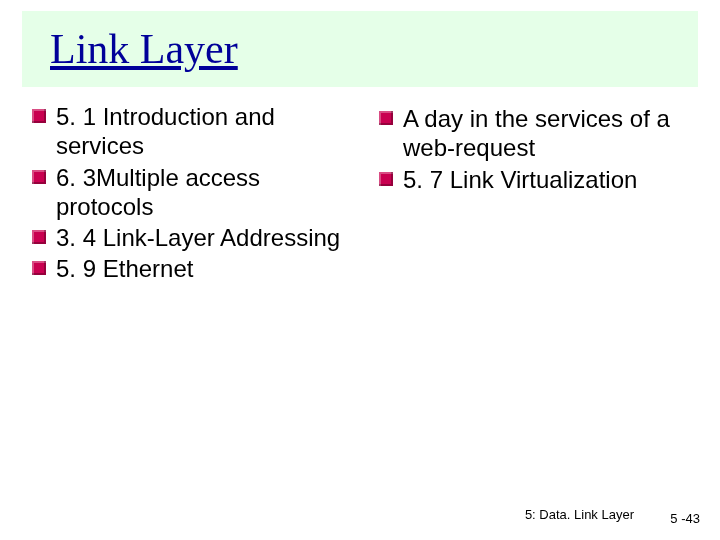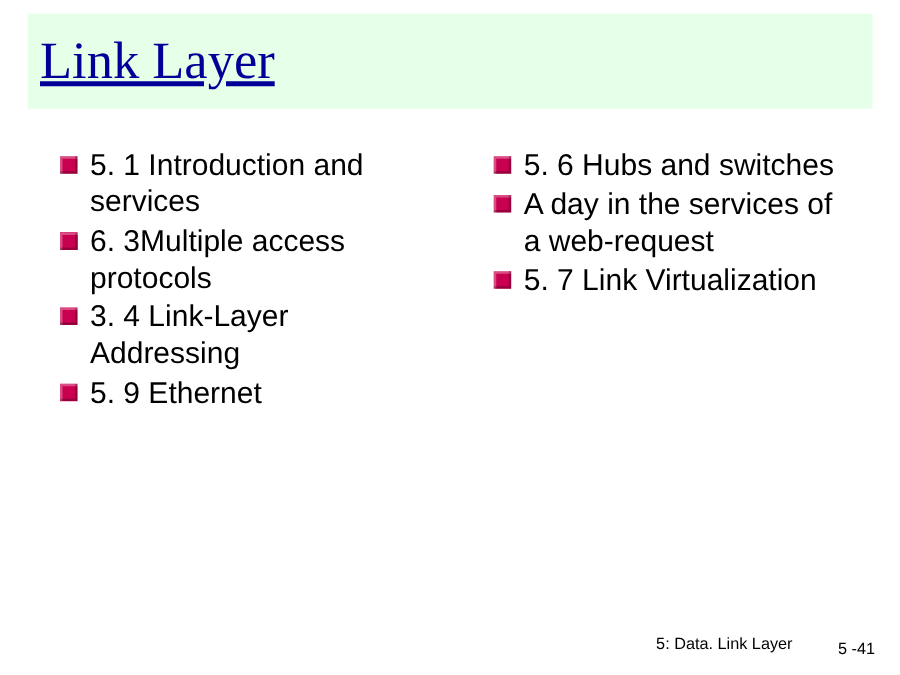--- a/index.html
+++ b/index.html
@@ -19,21 +19,21 @@
     box-sizing: border-box;
   }
   .title-band {
     position: absolute;
     left: 22px;
     top: 11px;
     width: 676px;
     height: 76px;
     background: #e5ffe8;
     box-sizing: border-box;
-    padding-left: 10px;
+    padding-left: 28px;
     display: flex;
     align-items: center;
   }
   .title-text {
     font-family: "Georgia", "Times New Roman", serif;
     font-size: 42px;
     color: #000099;
     text-decoration: underline;
     font-weight: normal;
   }
@@ -43,21 +43,21 @@
     left: 32px;
     right: 24px;
     display: flex;
     gap: 30px;
   }
   .col {
     flex: 1;
   }
   ul.outline {
     list-style: none;
-    margin: 16px;
+    margin: 0;
     padding: 0;
   }
   ul.outline li {
     position: relative;
     padding-left: 24px;
     font-size: 24px;
     line-height: 1.22;
     margin: 0 0 2px 0;
   }
   ul.outline li .bullet {
@@ -119,31 +119,30 @@
           <span class="bullet"></span>
           <span>5. 9 Ethernet</span>
         </li>
       </ul>
     </div>
 
     <div class="col">
       <ul class="outline">
         <li>
           <span class="bullet"></span>
-          <span>5. 6 Hubs and switches</span>
         </li>
         <li>
           <span class="bullet"></span>
           <span>A day in the services of a web-request</span>
         </li>
         <li>
           <span class="bullet"></span>
           <span>5. 7 Link Virtualization</span>
         </li>
       </ul>
     </div>
 
   </div>
 
   <div class="footer-chapter">5: Data. Link Layer</div>
-  <div class="footer-page">5 -41</div>
+  <div class="footer-page">5 -43</div>
 
 </div>
 
 </body></html>

